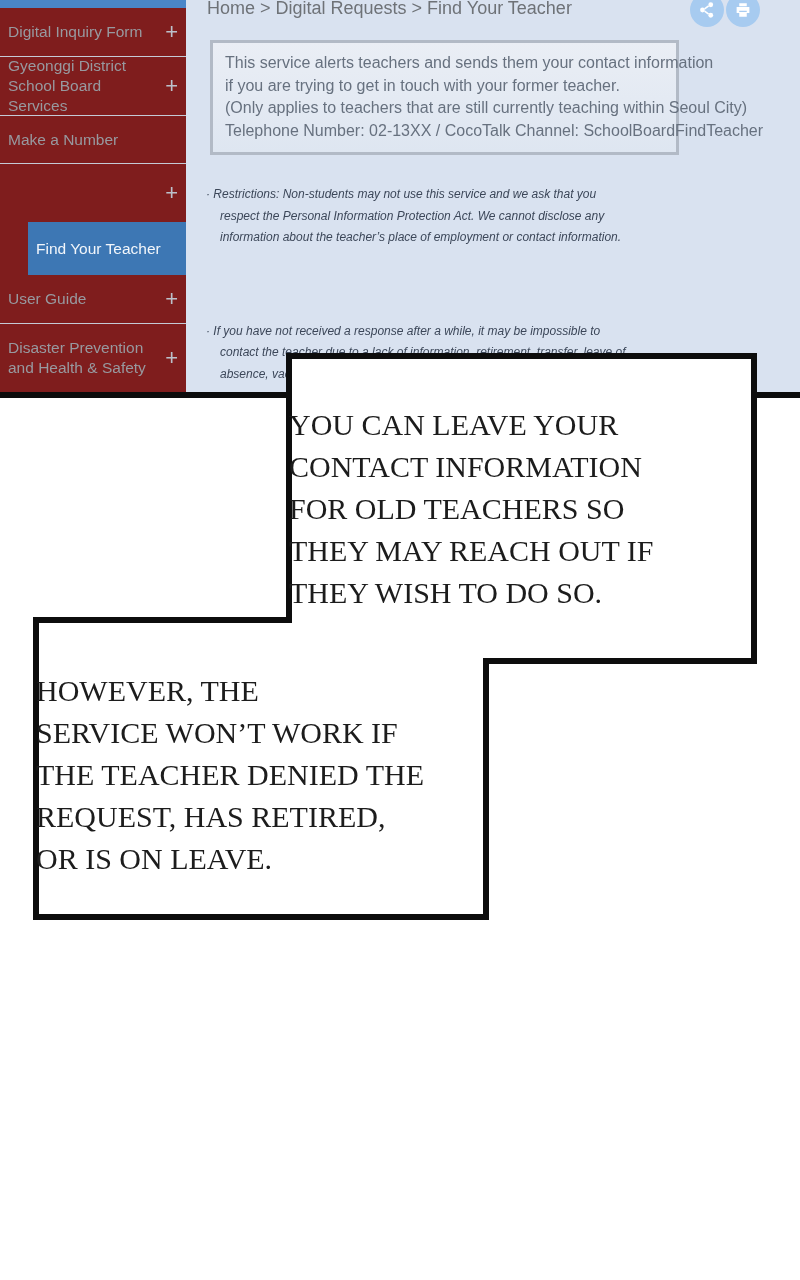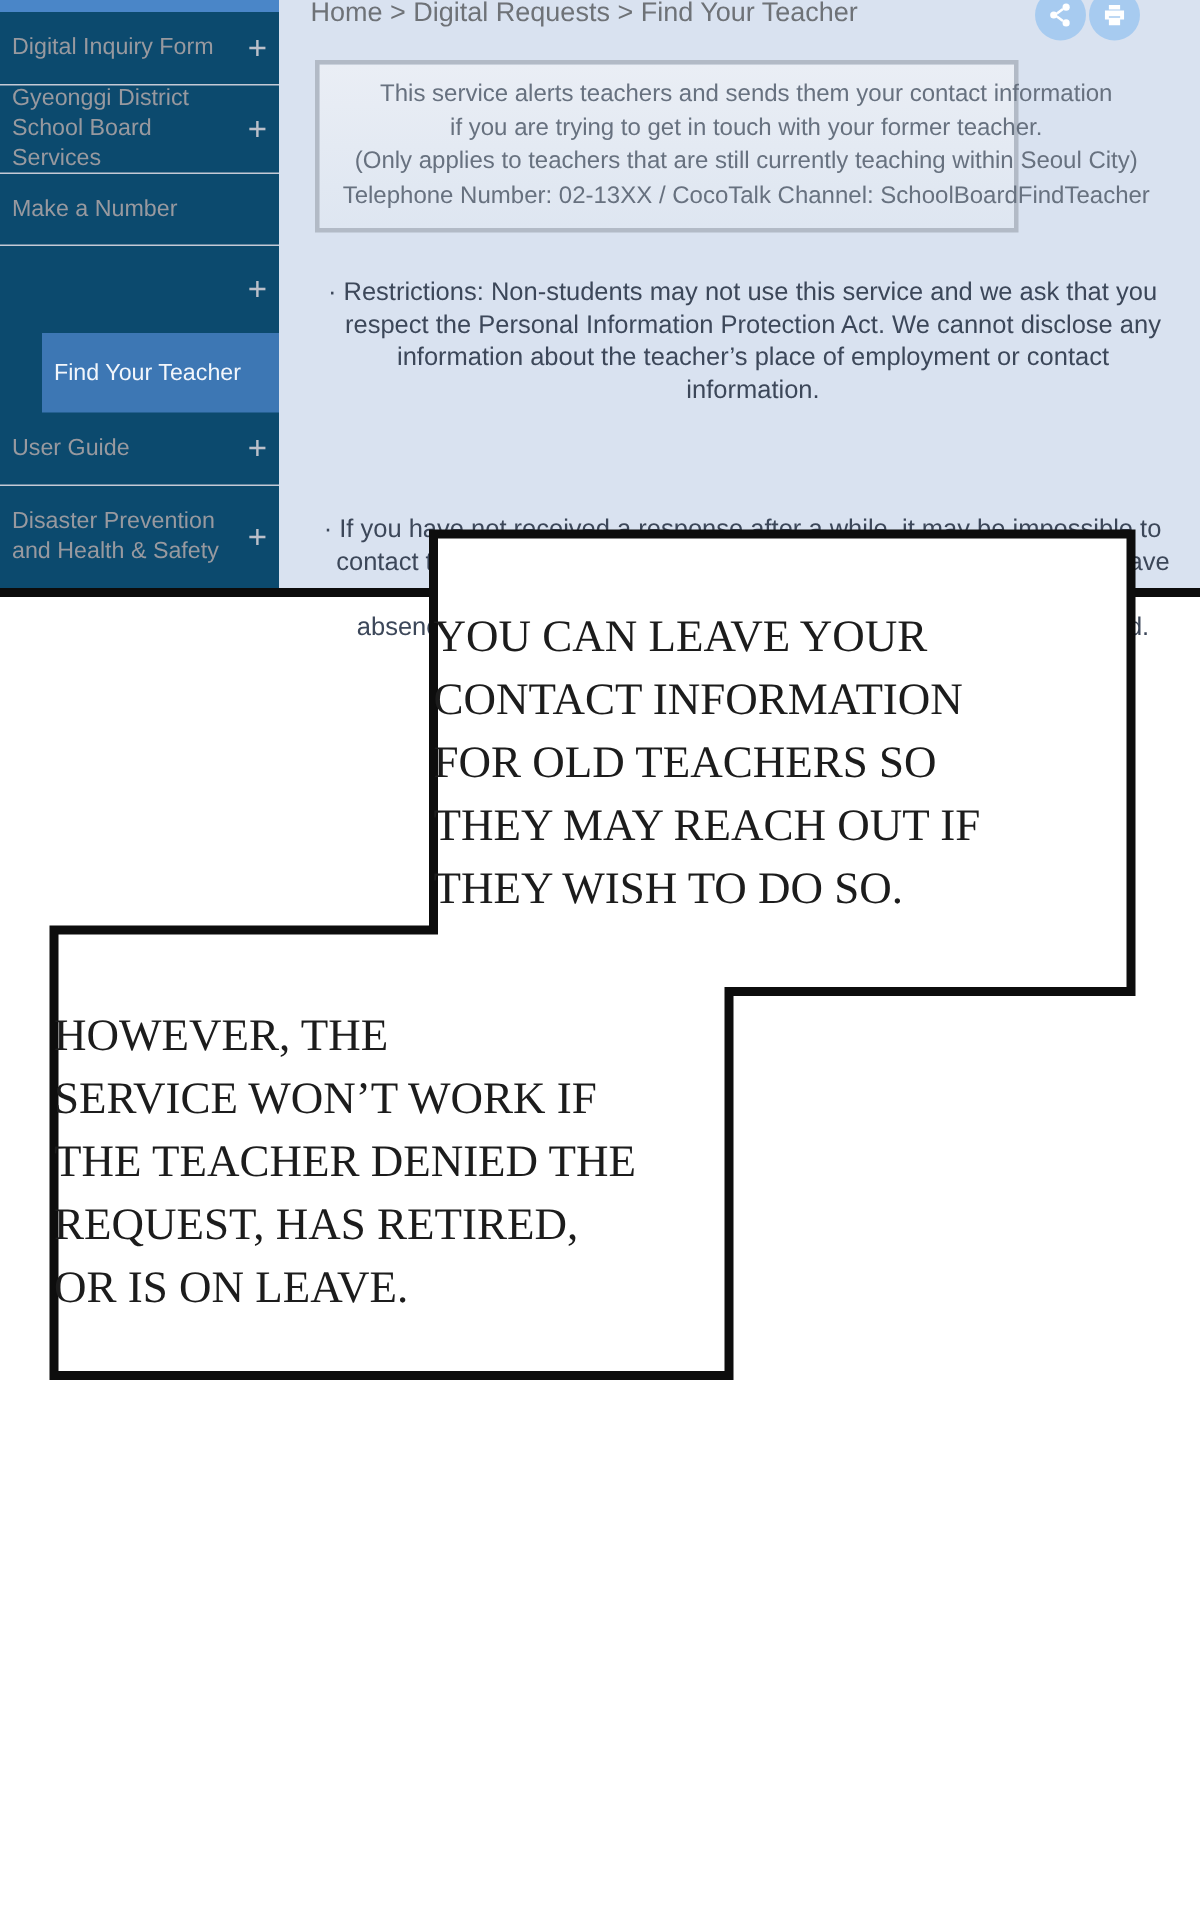--- a/index.html
+++ b/index.html
@@ -4,50 +4,50 @@
 <style>
   html,body{margin:0;padding:0;background:#ffffff;}
   .page{position:relative;width:800px;height:1280px;background:#ffffff;overflow:hidden;
         font-family:"Liberation Sans",sans-serif;}
 
   
   .panel{position:absolute;left:0;top:0;width:800px;height:392px;background:#d9e2f0;}
   .panel-bottom{position:absolute;left:0;top:392px;width:800px;height:6px;background:#0c0c0c;}
 
   
-  .sidebar{position:absolute;left:0;top:0;width:186px;height:392px;background:#0c4a6e;}
+  .sidebar{position:absolute;left:0;top:0;width:186px;height:392px;background:#7f1d1d;}
   .sb-topbar{position:absolute;left:0;top:0;width:186px;height:8px;background:#4a86c8;}
   .sb-item{box-sizing:border-box;position:relative;width:186px;display:flex;align-items:center;
            padding:0 30px 0 8px;color:#98999f;font-size:15.5px;line-height:20px;
            border-bottom:1px solid #c5cad6;cursor:pointer;}
   .sb-item.first{margin-top:8px;}
   .sb-item.noline{border-bottom:none;}
   .sb-plus{position:absolute;right:8px;top:50%;transform:translateY(-50%);
            color:#bcc0ca;font-size:22px;font-weight:300;line-height:22px;}
   .sb-item.selected{background:#3d77b4;color:#f2f6fb;margin-left:28px;}
   .h49{height:49px}.h59{height:59px}.h48{height:48px}.h58{height:58px}
   .h53{height:53px}.h67{height:67px}
 
   
-  .main{position:absolute;left:186px;top:0;width:614px;height:392px;background:#d9e2f0;text-align:center;}
+  .main{position:absolute;left:186px;top:0;width:614px;height:392px;background:#d9e2f0;}
   .breadcrumb{position:absolute;left:21px;top:-3px;color:#6e7277;font-size:18px;line-height:22px;
               white-space:nowrap;cursor:pointer;}
   .icon-btn{position:absolute;top:-7px;width:34px;height:34px;border-radius:50%;
             background:#a7cbf0;display:flex;align-items:center;justify-content:center;cursor:pointer;}
   .icon-btn.share{left:504px;}
   .icon-btn.print{left:540px;}
 
   .info-box{position:absolute;left:24px;top:40px;width:469px;height:115px;box-sizing:border-box;
             background:linear-gradient(180deg,#eaeef5 0%,#dee6f1 100%);
             border:3px solid #b2bac6;}
   .info-text{position:absolute;left:12px;top:9px;width:545px;color:#67717f;
              font-size:16px;line-height:22.5px;white-space:pre-line;}
 
   .notes{position:absolute;left:20px;top:184px;width:578px;color:#3c4759;
-         font-size:17px;line-height:21.5px;}
+         font-size:12px;line-height:21.5px;font-style:italic;}
   .note{white-space:pre-line;padding-left:14px;text-indent:-14px;}
   .note + .note{margin-top:72px;}
 
   
   .bubble-svg{position:absolute;left:0;top:0;width:800px;height:1280px;z-index:5;pointer-events:none;}
   .bubble-text{position:absolute;z-index:6;color:#1c1c1c;text-align:left;
                font-family:"Liberation Serif",serif;font-size:30px;line-height:42px;
                white-space:pre-line;}
   .bt1{left:289px;top:404px;width:465px;}
   .bt2{left:36px;top:670px;width:450px;}

